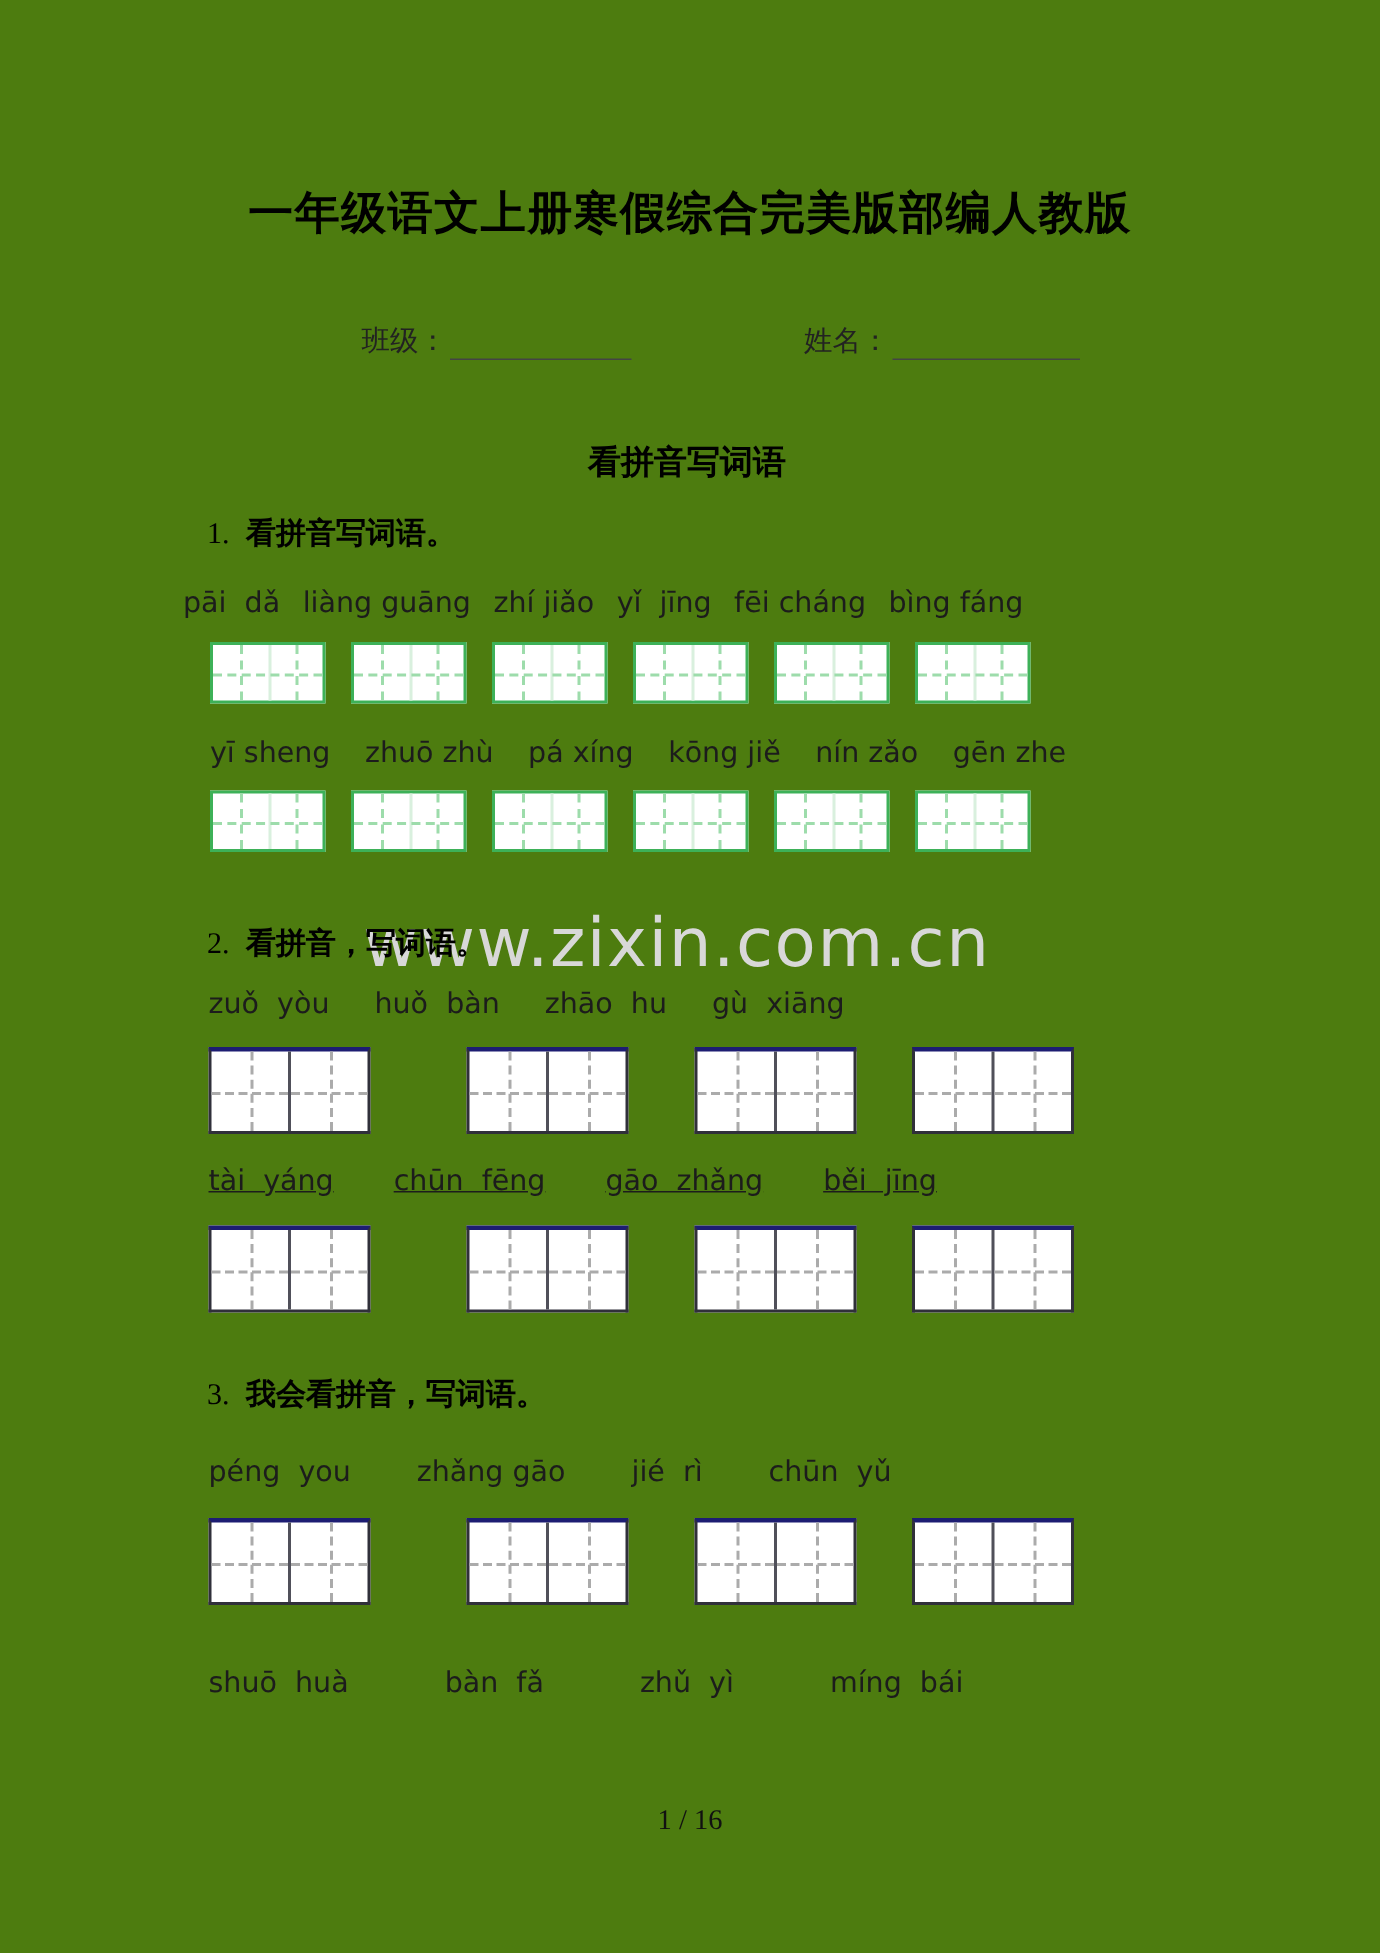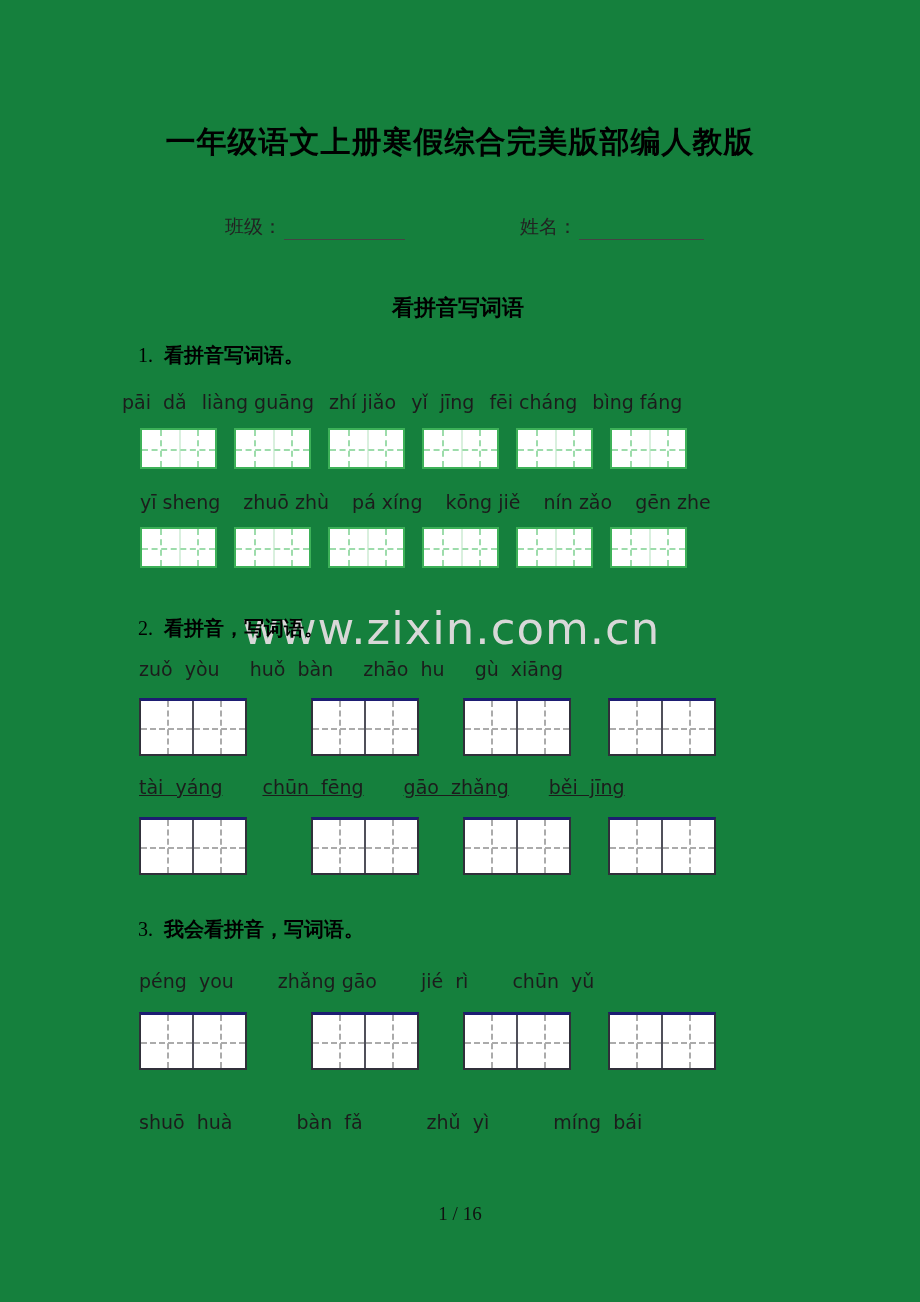--- a/index.html
+++ b/index.html
@@ -1,34 +1,34 @@
 <!DOCTYPE html>
 <html><head>
 <meta charset="utf-8">
 <style>
   html,body{margin:0;padding:0;background:#ffffff;}
   .page{
     position:relative;
     width:920px;height:1302px;
-    background:#15803d;
+    background:#4d7c0f;
     overflow:hidden;
     font-family:"Liberation Sans",sans-serif;
     color:#1a1a1a;
   }
   .title{
     position:absolute;top:122px;left:0;width:920px;
     margin:0;text-align:center;
     font-size:30px;font-weight:bold;letter-spacing:1px;
     color:#000;
   }
   .field{
     position:absolute;top:214px;
     display:flex;align-items:flex-end;
     font-family:"Liberation Serif",serif;
-    font-size:19px;color:#222;
+    font-size:19px;color:#222;margin-left:16px;
   }
   .field-class{left:225px;}
   .field-name{left:520px;}
   .blank-line{
     display:inline-block;height:21px;
     border-bottom:1px solid #444;
     margin-left:2px;
   }
   .blank-class{width:121px;}
   .blank-name{width:125px;}

